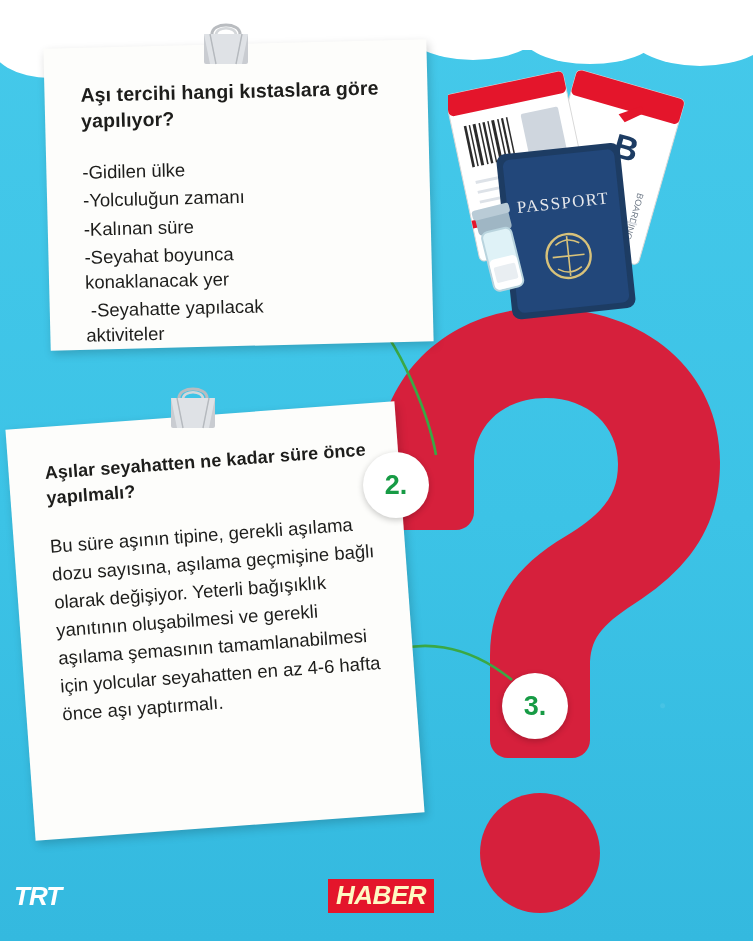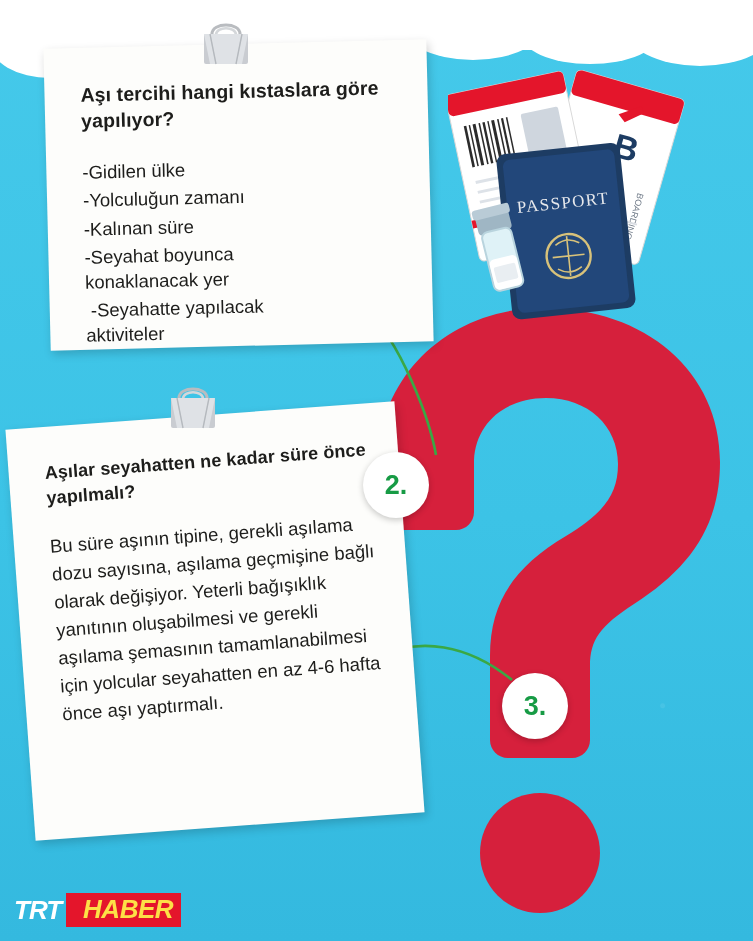--- a/index.html
+++ b/index.html
@@ -150,37 +150,38 @@
   .footer {
     position: absolute;
     left: 14px;
     bottom: 10px;
     width: 420px;
   }
   .logo {
     display: flex;
     align-items: center;
     height: 30px;
-    margin-bottom: 6px;
+    margin-bottom: 20px;
+    justify-content: space-between;
   }
   .logo-trt {
     font-size: 26px;
     font-weight: bold;
     font-style: italic;
     color: #ffffff;
     letter-spacing: -1px;
     margin-right: 5px;
   }
   .logo-haber {
     font-size: 26px;
     font-weight: bold;
     font-style: italic;
-    color: #fde047;
+    color: #fef9c3;
     background: #e4152b;
-    padding: 1px 8px 2px 17px;
+    padding: 1px 8px 2px 8px;
     letter-spacing: -0.5px;
   }
   .source {
     font-size: 9.5px;
     color: #0f3c50;
     line-height: 1.2;
   }
   .source b {
     color: #0d2f3f;
   }

